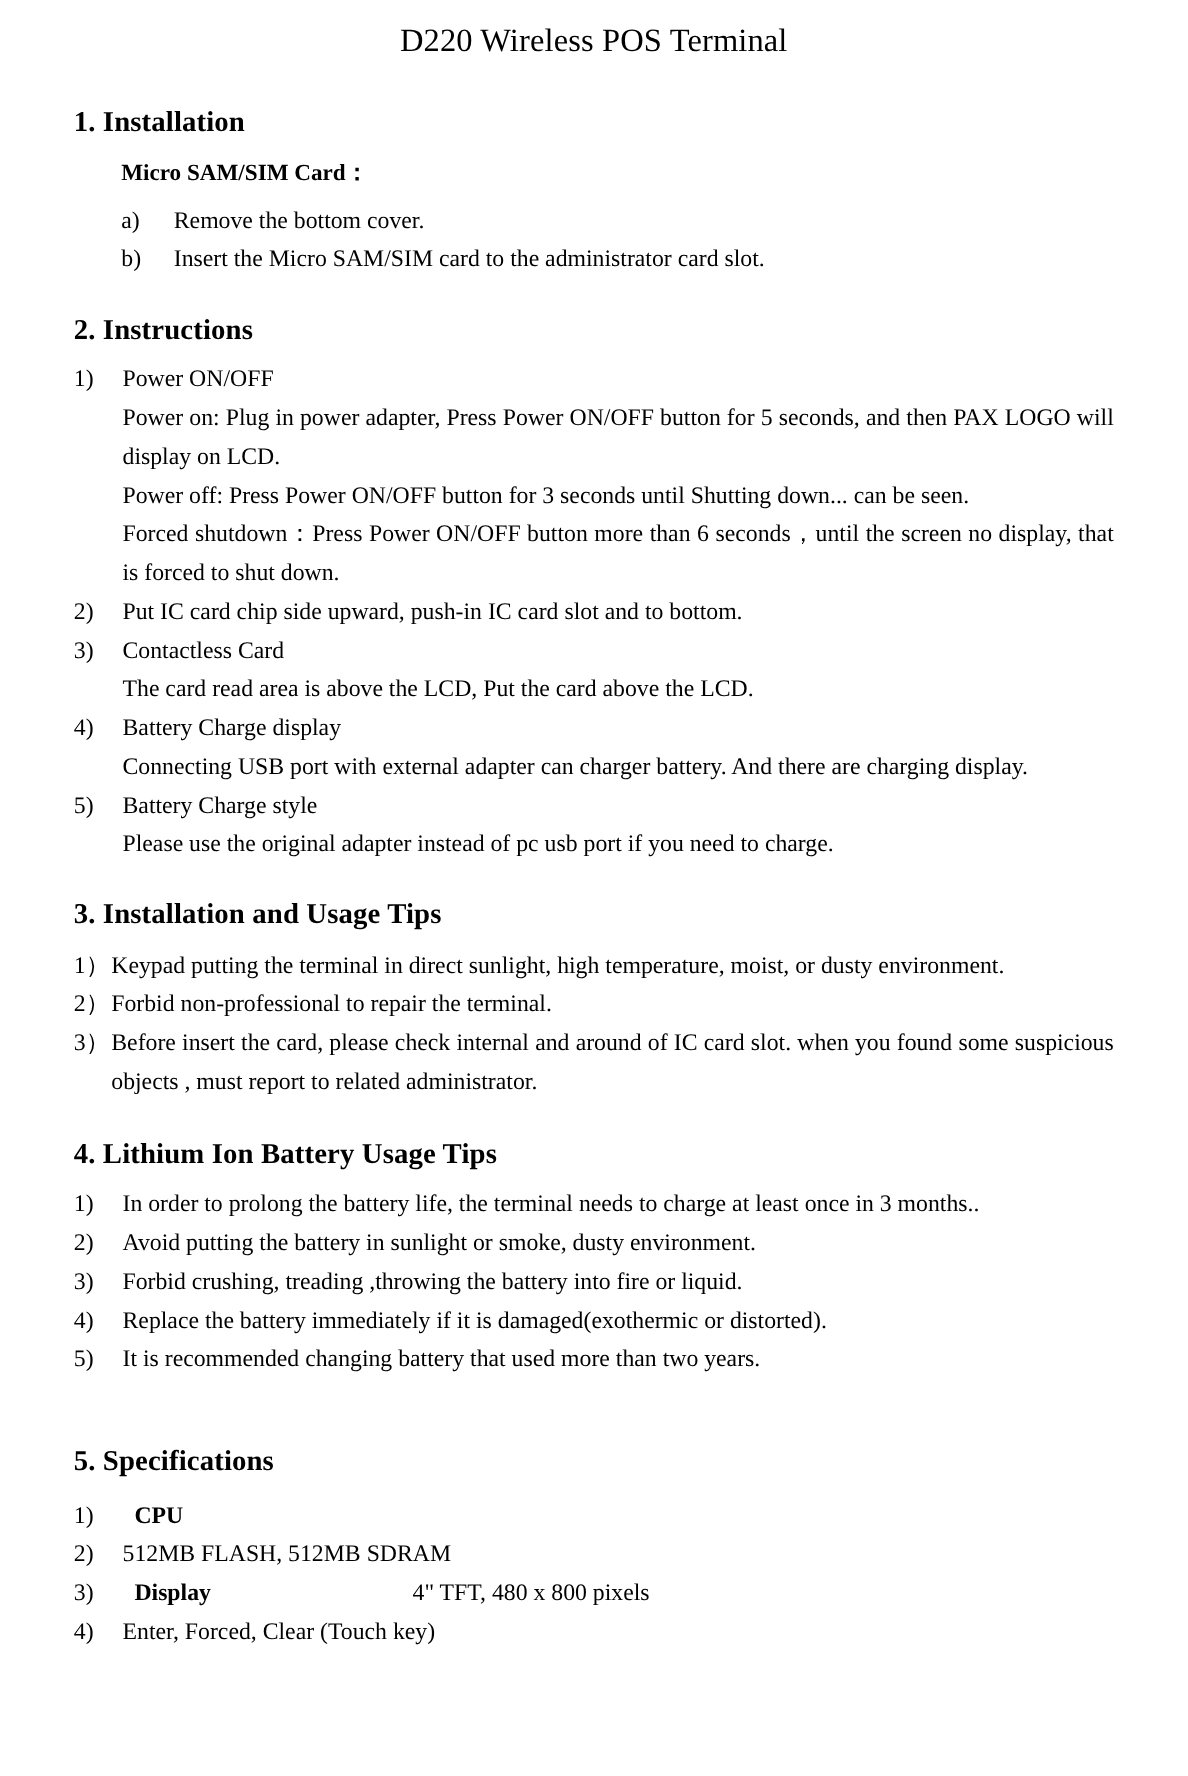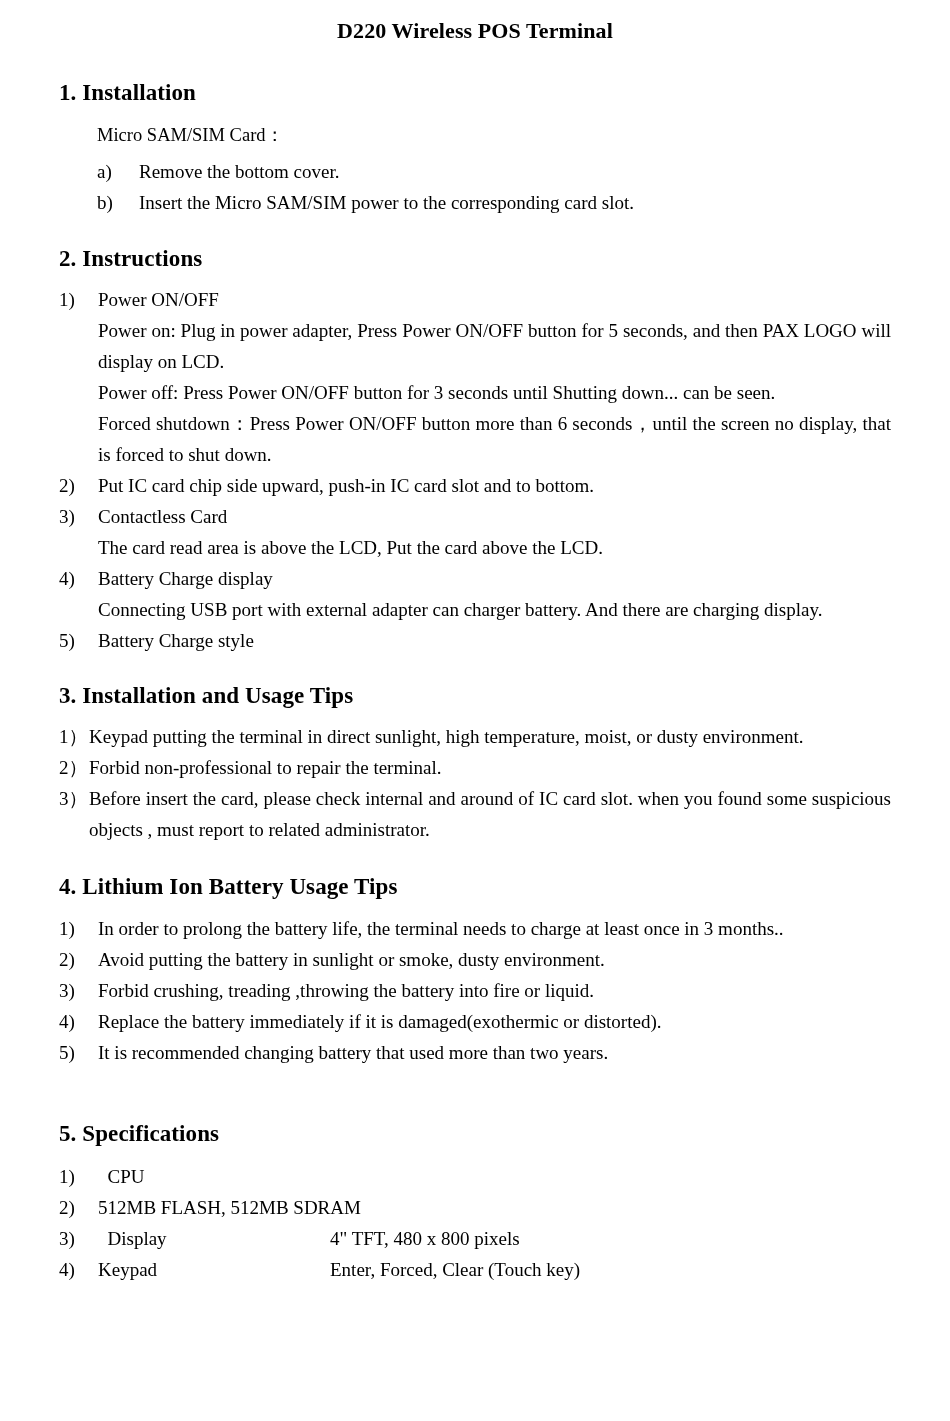--- a/index.html
+++ b/index.html
@@ -19,22 +19,22 @@
     position: relative;
     width: 950px;
     height: 1421px;
     box-sizing: border-box;
     padding: 0 59px 0 59px;
   }
 
   
   .doc-title {
     text-align: center;
-    font-size: 22px;
-    font-weight: bold;
+    font-size: 26px;
+    font-weight: normal;
     line-height: 1.15;
     margin: 18px 0 0 0;
     letter-spacing: 0.1px;
   }
 
   
   .section-heading {
     font-size: 23px;
     font-weight: bold;
     line-height: 1.2;
@@ -43,21 +43,21 @@
   }
   .h-gap-1 { margin-top: 36px; }
   .h-gap-2 { margin-top: 27px; }
   .h-gap-3 { margin-top: 26px; }
   .h-gap-4 { margin-top: 28px; font-family: Liberation Serif, serif; }
   .h-gap-5 { margin-top: 52px; }
 
   
   .sub-heading {
     font-size: 18.5px;
-    font-weight: normal;
+    font-weight: bold;
     line-height: 1.2;
     margin: 17px 0 0 38px;
   }
 
   
   .list {
     margin: 0;
     padding: 0;
   }
   .row {
@@ -110,20 +110,21 @@
     font-size: 19px;
     line-height: 31px;
   }
   .spec-marker {
     flex: 0 0 39px;
     white-space: pre;
   }
   .spec-label {
     flex: 0 0 232px;
     white-space: pre;
+    font-weight: bold;
   }
   .spec-value {
     flex: 1 1 auto;
     white-space: pre;
   }
 </style>
 </head>
 <body>
 
 <div class="page">
@@ -134,21 +135,21 @@
 
   <div class="sub-heading">Micro SAM/SIM Card：</div>
 
   <div class="list list-alpha">
     <div class="row">
       <span class="marker">a)</span>
       <span class="content">Remove the bottom cover.</span>
     </div>
     <div class="row">
       <span class="marker">b)</span>
-      <span class="content">Insert the Micro SAM/SIM power to the corresponding card slot.</span>
+      <span class="content">Insert the Micro SAM/SIM card to the administrator card slot.</span>
     </div>
   </div>
 
   <h2 class="section-heading h-gap-2">2. Instructions</h2>
 
   <div class="list list-s2">
 
     <div class="row">
       <span class="marker">1)</span>
       <span class="content">
@@ -179,20 +180,21 @@
       <span class="content">
         <div class="para">Battery Charge display</div>
         <div class="para">Connecting USB port with external adapter can charger battery. And there are charging display.</div>
       </span>
     </div>
 
     <div class="row">
       <span class="marker">5)</span>
       <span class="content">
         <div class="para">Battery Charge style</div>
+        <div class="para">Please use the original adapter instead of pc usb port   if you need to charge.</div>
       </span>
     </div>
 
   </div>
 
   <h2 class="section-heading h-gap-3">3. Installation and Usage Tips</h2>
 
   <div class="list list-s3">
     <div class="row">
       <span class="marker">1）</span>
@@ -244,18 +246,17 @@
       <span class="spec-marker">2)</span>
       <span class="spec-value">512MB FLASH, 512MB SDRAM</span>
     </div>
     <div class="spec-row">
       <span class="spec-marker">3)</span>
       <span class="spec-label">  Display</span>
       <span class="spec-value">4" TFT, 480 x 800 pixels</span>
     </div>
     <div class="spec-row">
       <span class="spec-marker">4)</span>
-      <span class="spec-label">Keypad</span>
       <span class="spec-value">Enter, Forced, Clear (Touch key)</span>
     </div>
   </div>
 
 </div>
 
 </body></html>

